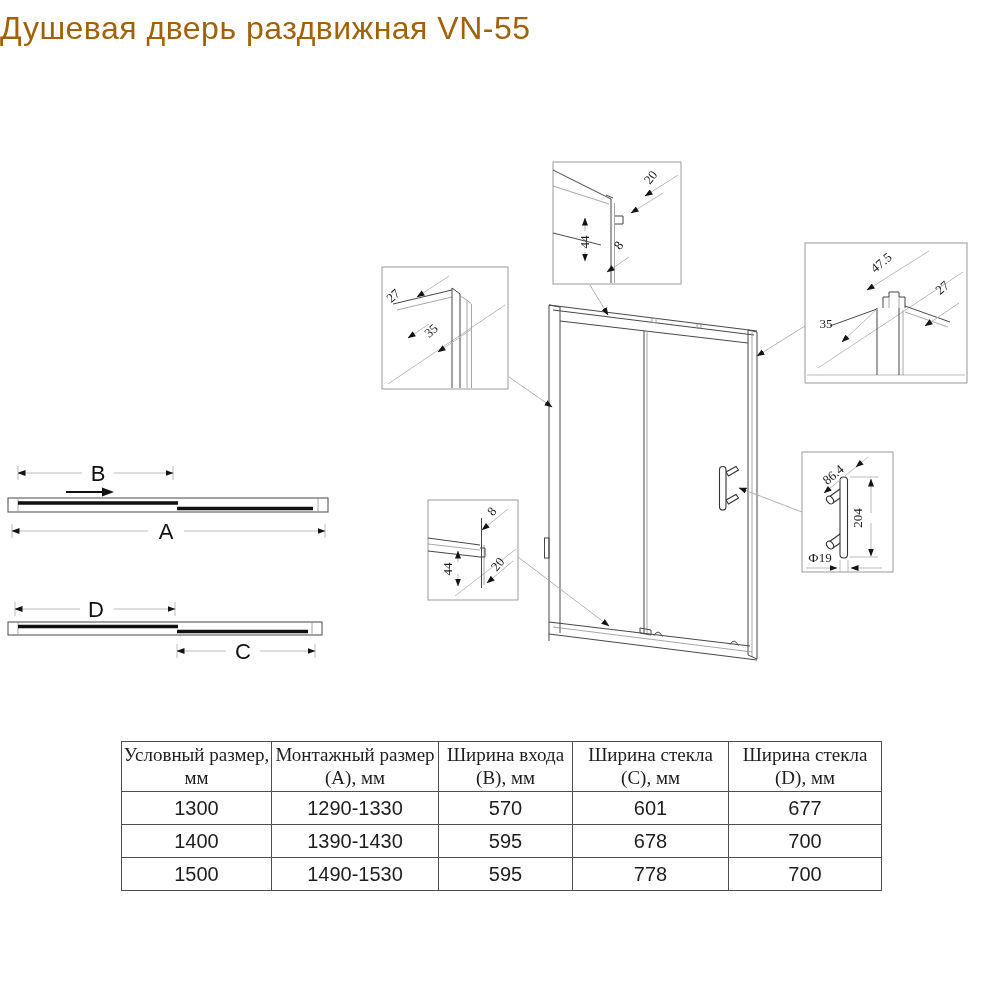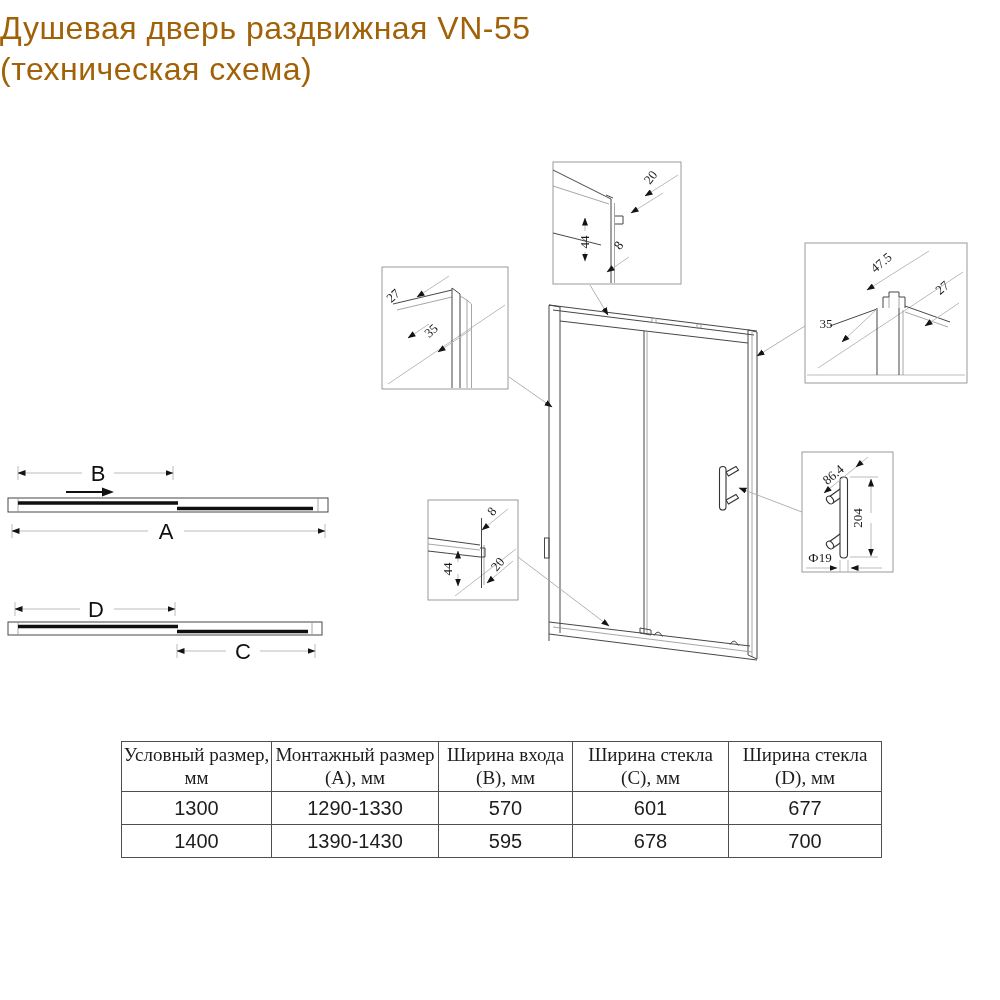--- a/index.html
+++ b/index.html
@@ -24,21 +24,20 @@
   .spec-table th,.spec-table td{border:1px solid #4f4f4f;text-align:center;vertical-align:middle;
               padding:0;font-weight:400;}
   .spec-table th{font-size:19px;line-height:1.18;height:49px;font-family:Liberation Serif, serif;}
   .spec-table td{font-size:20px;height:32px;}
 </style>
 </head>
 <body>
 
 <div class="title">
   <div>Душевая дверь раздвижная VN-55</div>
-  <div>(техническая схема)</div>
 </div>
 
 <svg class="drawing" width="1000" height="740" viewBox="0 0 1000 740" xmlns="http://www.w3.org/2000/svg">
   <defs>
     <marker id="mE" markerWidth="9" markerHeight="7" refX="7.5" refY="3" orient="auto" markerUnits="userSpaceOnUse">
       <path d="M0,0 L8,3 L0,6 z" fill="#141414"></path>
     </marker>
     <marker id="mS" markerWidth="9" markerHeight="7" refX="0.5" refY="3" orient="auto" markerUnits="userSpaceOnUse">
       <path d="M8,0 L0,3 L8,6 z" fill="#141414"></path>
     </marker>
@@ -254,14 +253,21 @@
       <td>601</td>
       <td>677</td>
     </tr>
     <tr>
       <td>1400</td>
       <td>1390-1430</td>
       <td>595</td>
       <td>678</td>
       <td>700</td>
     </tr>
+    <tr>
+      <td>1500</td>
+      <td>1490-1530</td>
+      <td>595</td>
+      <td>778</td>
+      <td>700</td>
+    </tr>
   </tbody>
 </table>
 
 </body></html>

